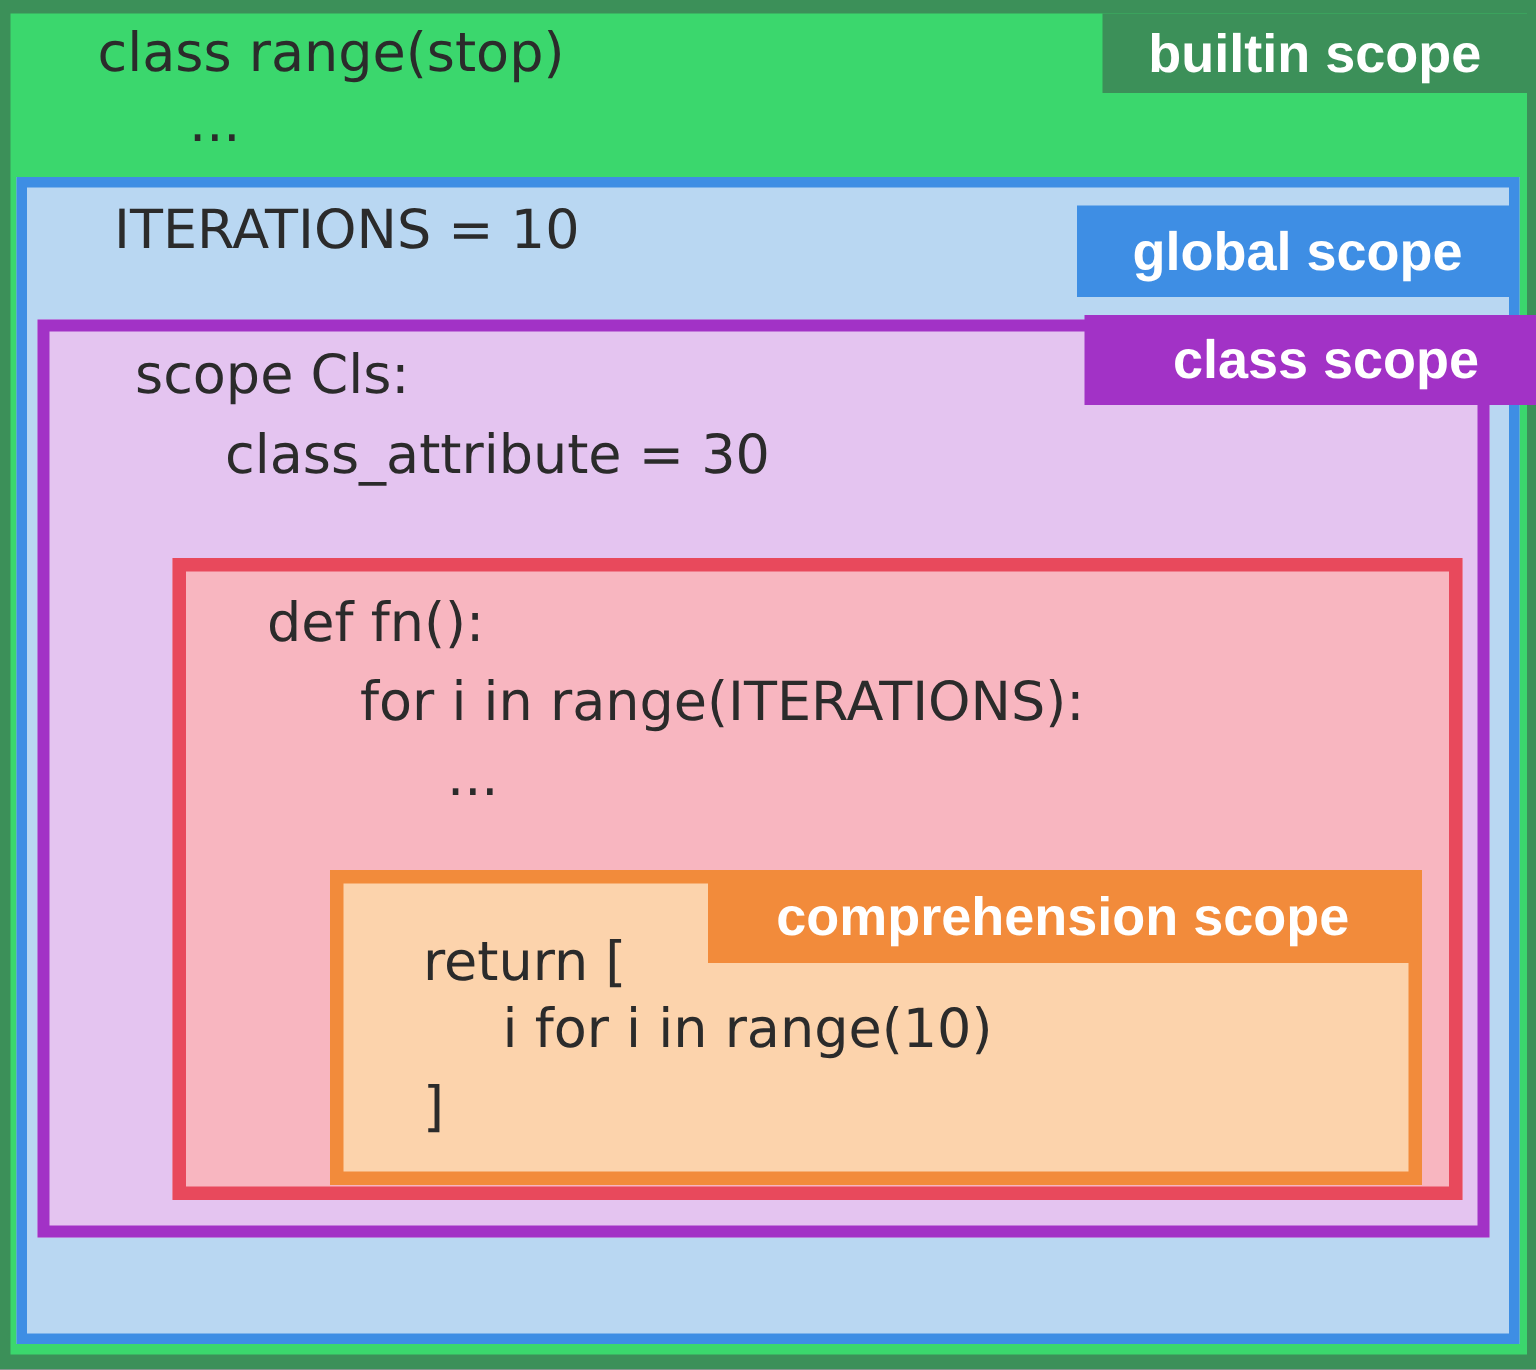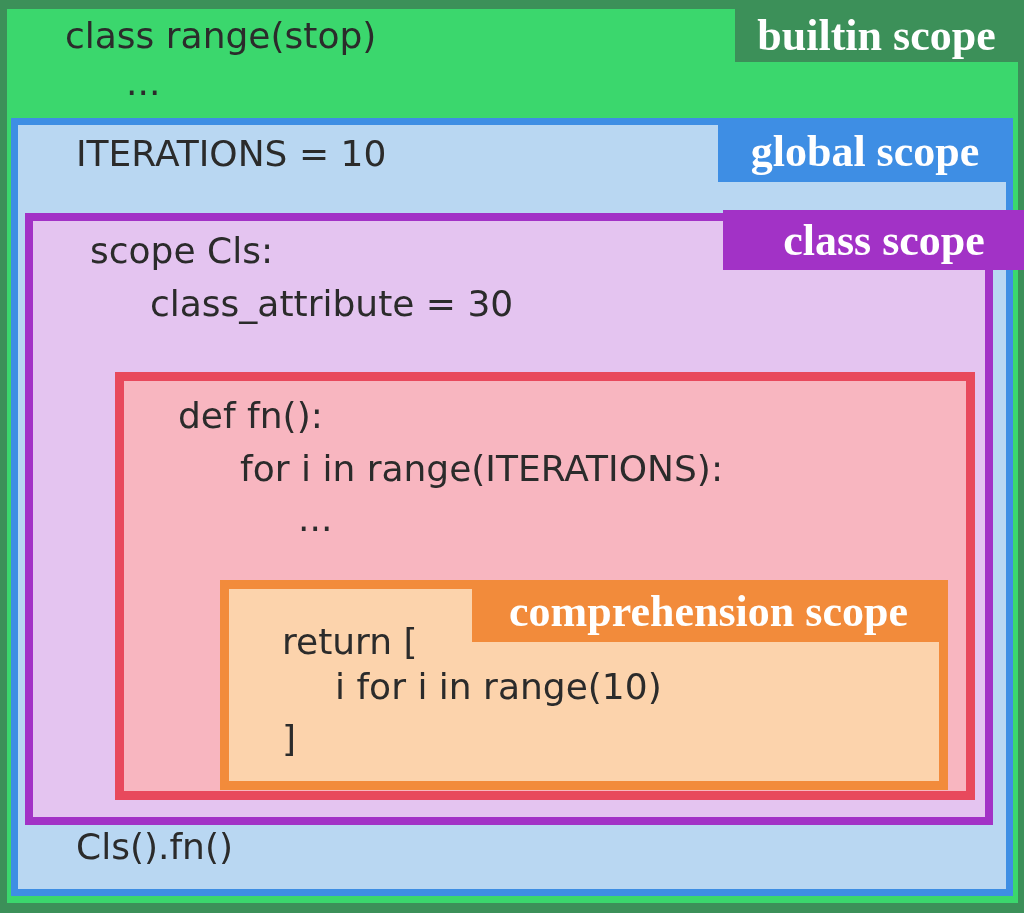--- a/index.html
+++ b/index.html
@@ -35,27 +35,27 @@
   #comprehension-box{
     left:220px;top:580px;width:728px;height:210px;
     background:var(--comprehension-fill);
     border:9px solid var(--comprehension-border);
   }
   
   .scope-tag{
     position:absolute;
     display:flex;align-items:center;justify-content:center;
     color:#ffffff;
-    font-family:Liberation Serif, serif;
+    font-family:Liberation Sans, sans-serif;
     font-weight:bold;
-    font-size:44px;
+    font-size:36px;
     white-space:nowrap;
   }
   #builtin-tag{left:735px;top:9px;width:283px;height:53px;background:var(--builtin-border);}
-  #global-tag{left:718px;top:121px;width:294px;height:61px;background:var(--global-border);}
+  #global-tag{left:718px;top:137px;width:294px;height:61px;background:var(--global-border);}
   #class-tag{left:723px;top:210px;width:322px;height:60px;background:var(--class-border);}
   #function-tag{left:633px;top:372px;width:338px;height:63px;background:var(--function-border);}
   #comprehension-tag{left:472px;top:580px;width:473px;height:62px;background:var(--comprehension-border);}
   
   .code{
     position:absolute;
     font-family:"DejaVu Sans", sans-serif;
     font-size:36px;
     color:#2b2b2b;
     white-space:pre;
@@ -101,15 +101,14 @@
   <div id="c-c2" class="code">class_attribute = 30</div>
 
   <div id="c-f1" class="code">def fn():</div>
   <div id="c-f2" class="code">for i in range(ITERATIONS):</div>
   <div id="c-f3" class="code">...</div>
 
   <div id="c-m1" class="code">return [</div>
   <div id="c-m2" class="code">i for i in range(10)</div>
   <div id="c-m3" class="code">]</div>
 
-  <div id="c-g2" class="code">Cls().fn()</div>
 
 </div>
 
 </body></html>

